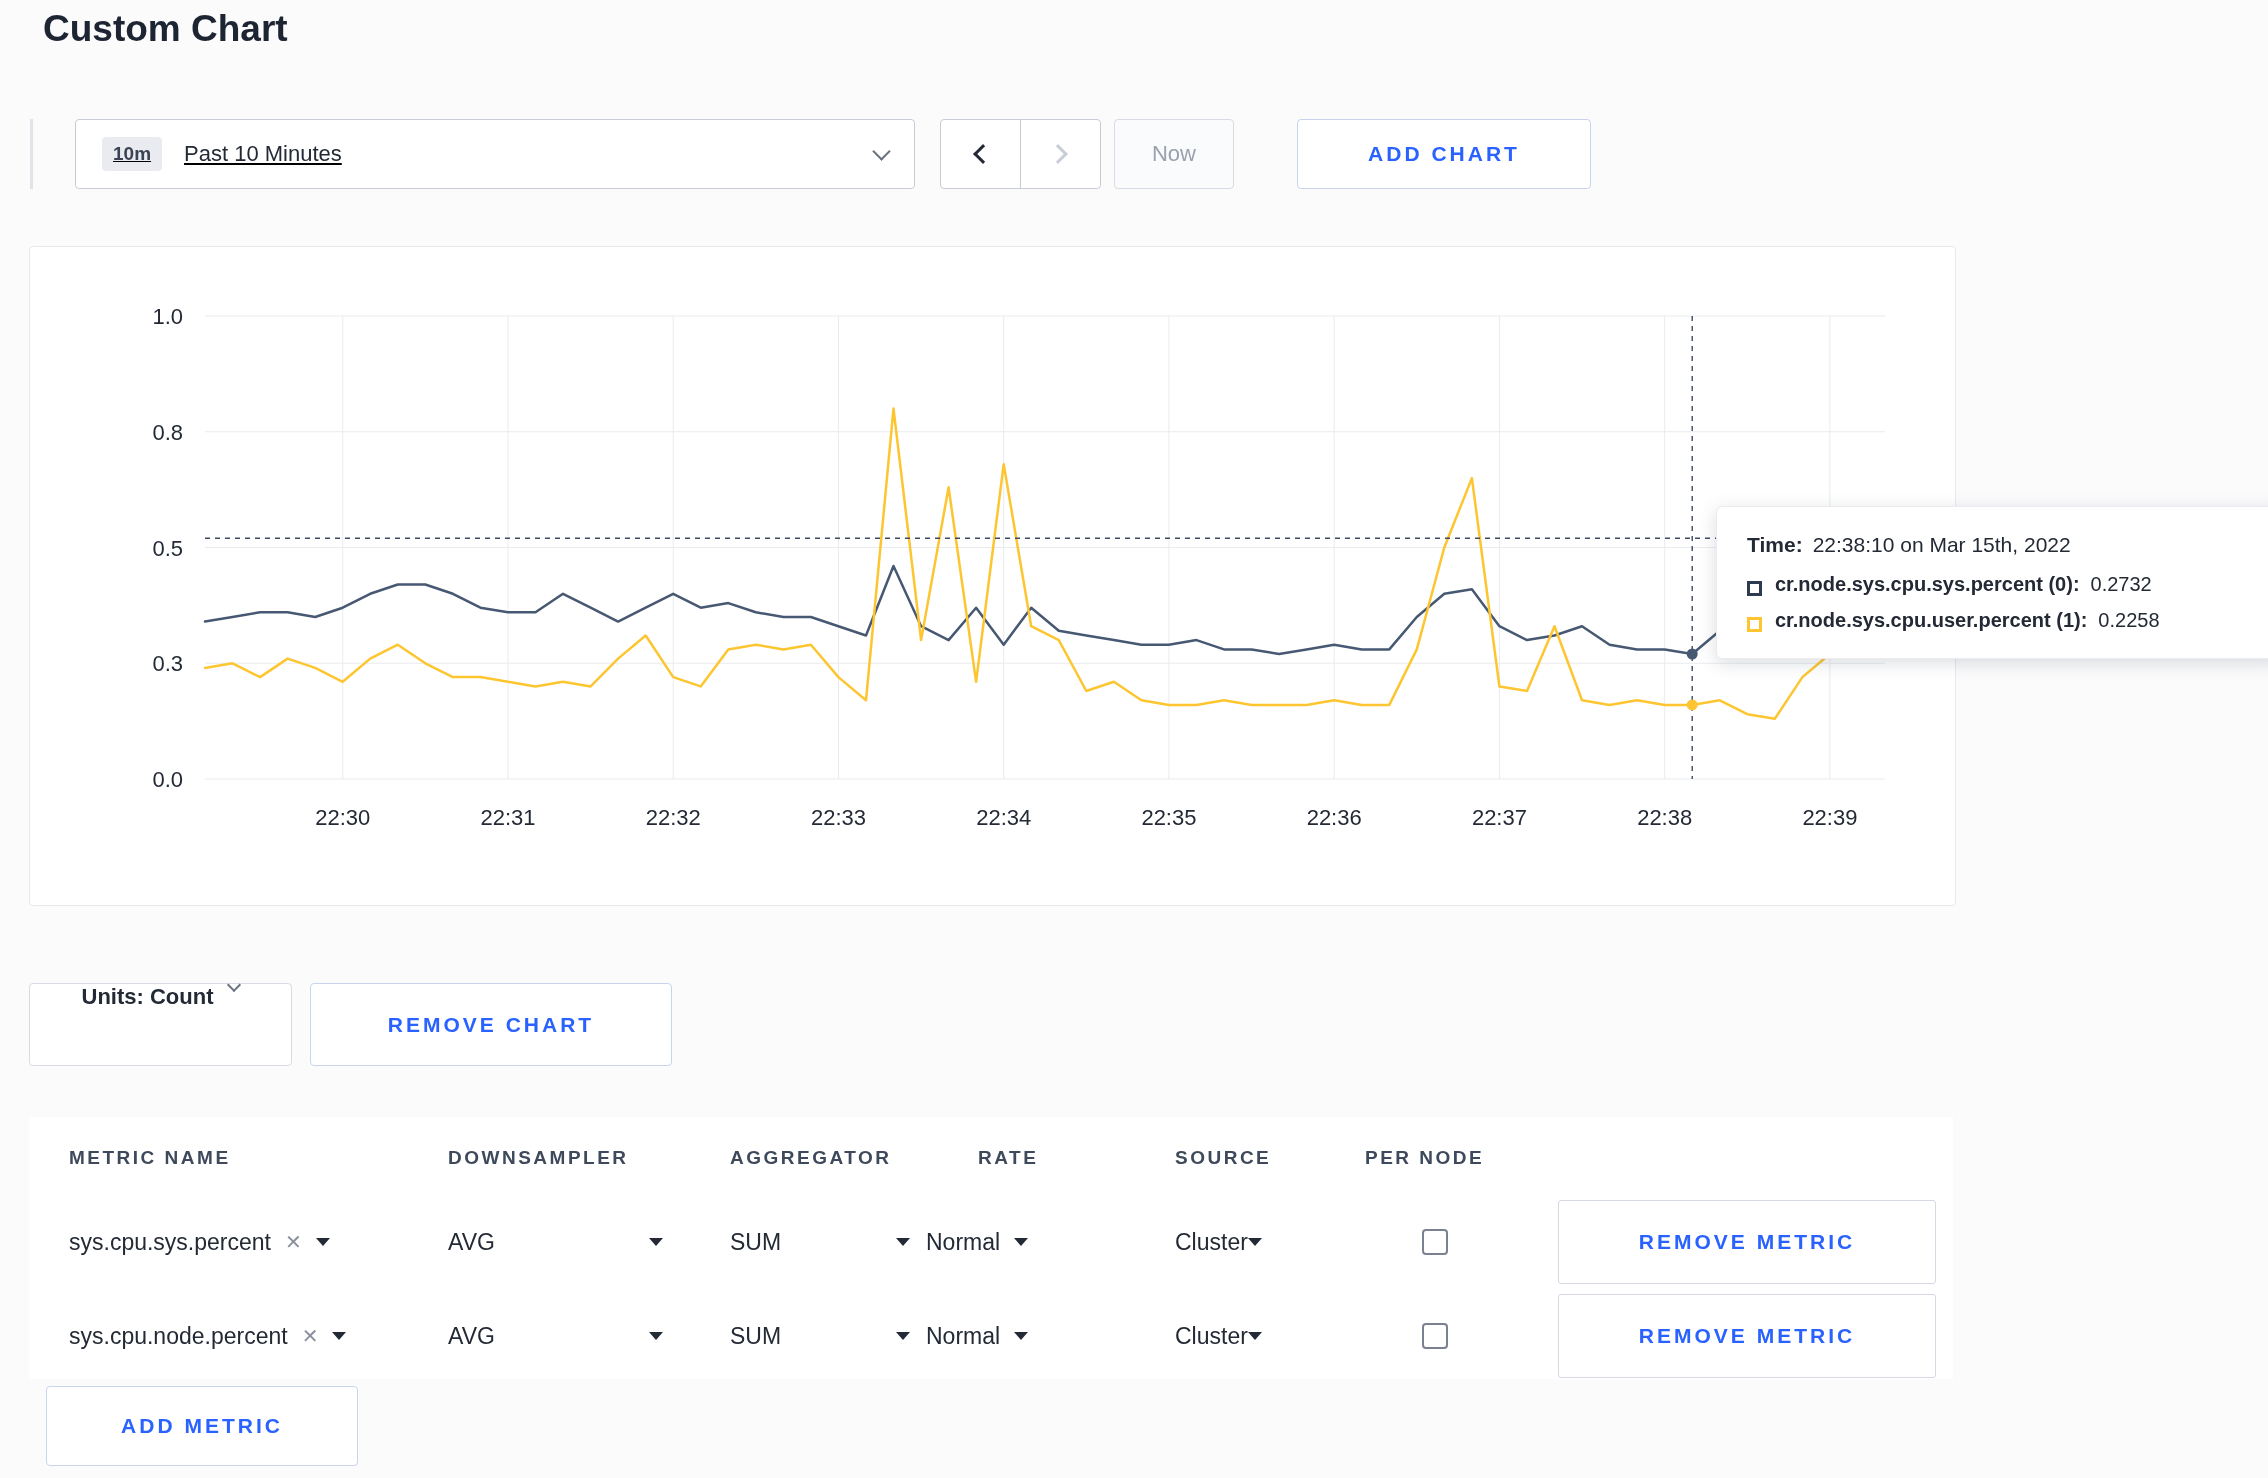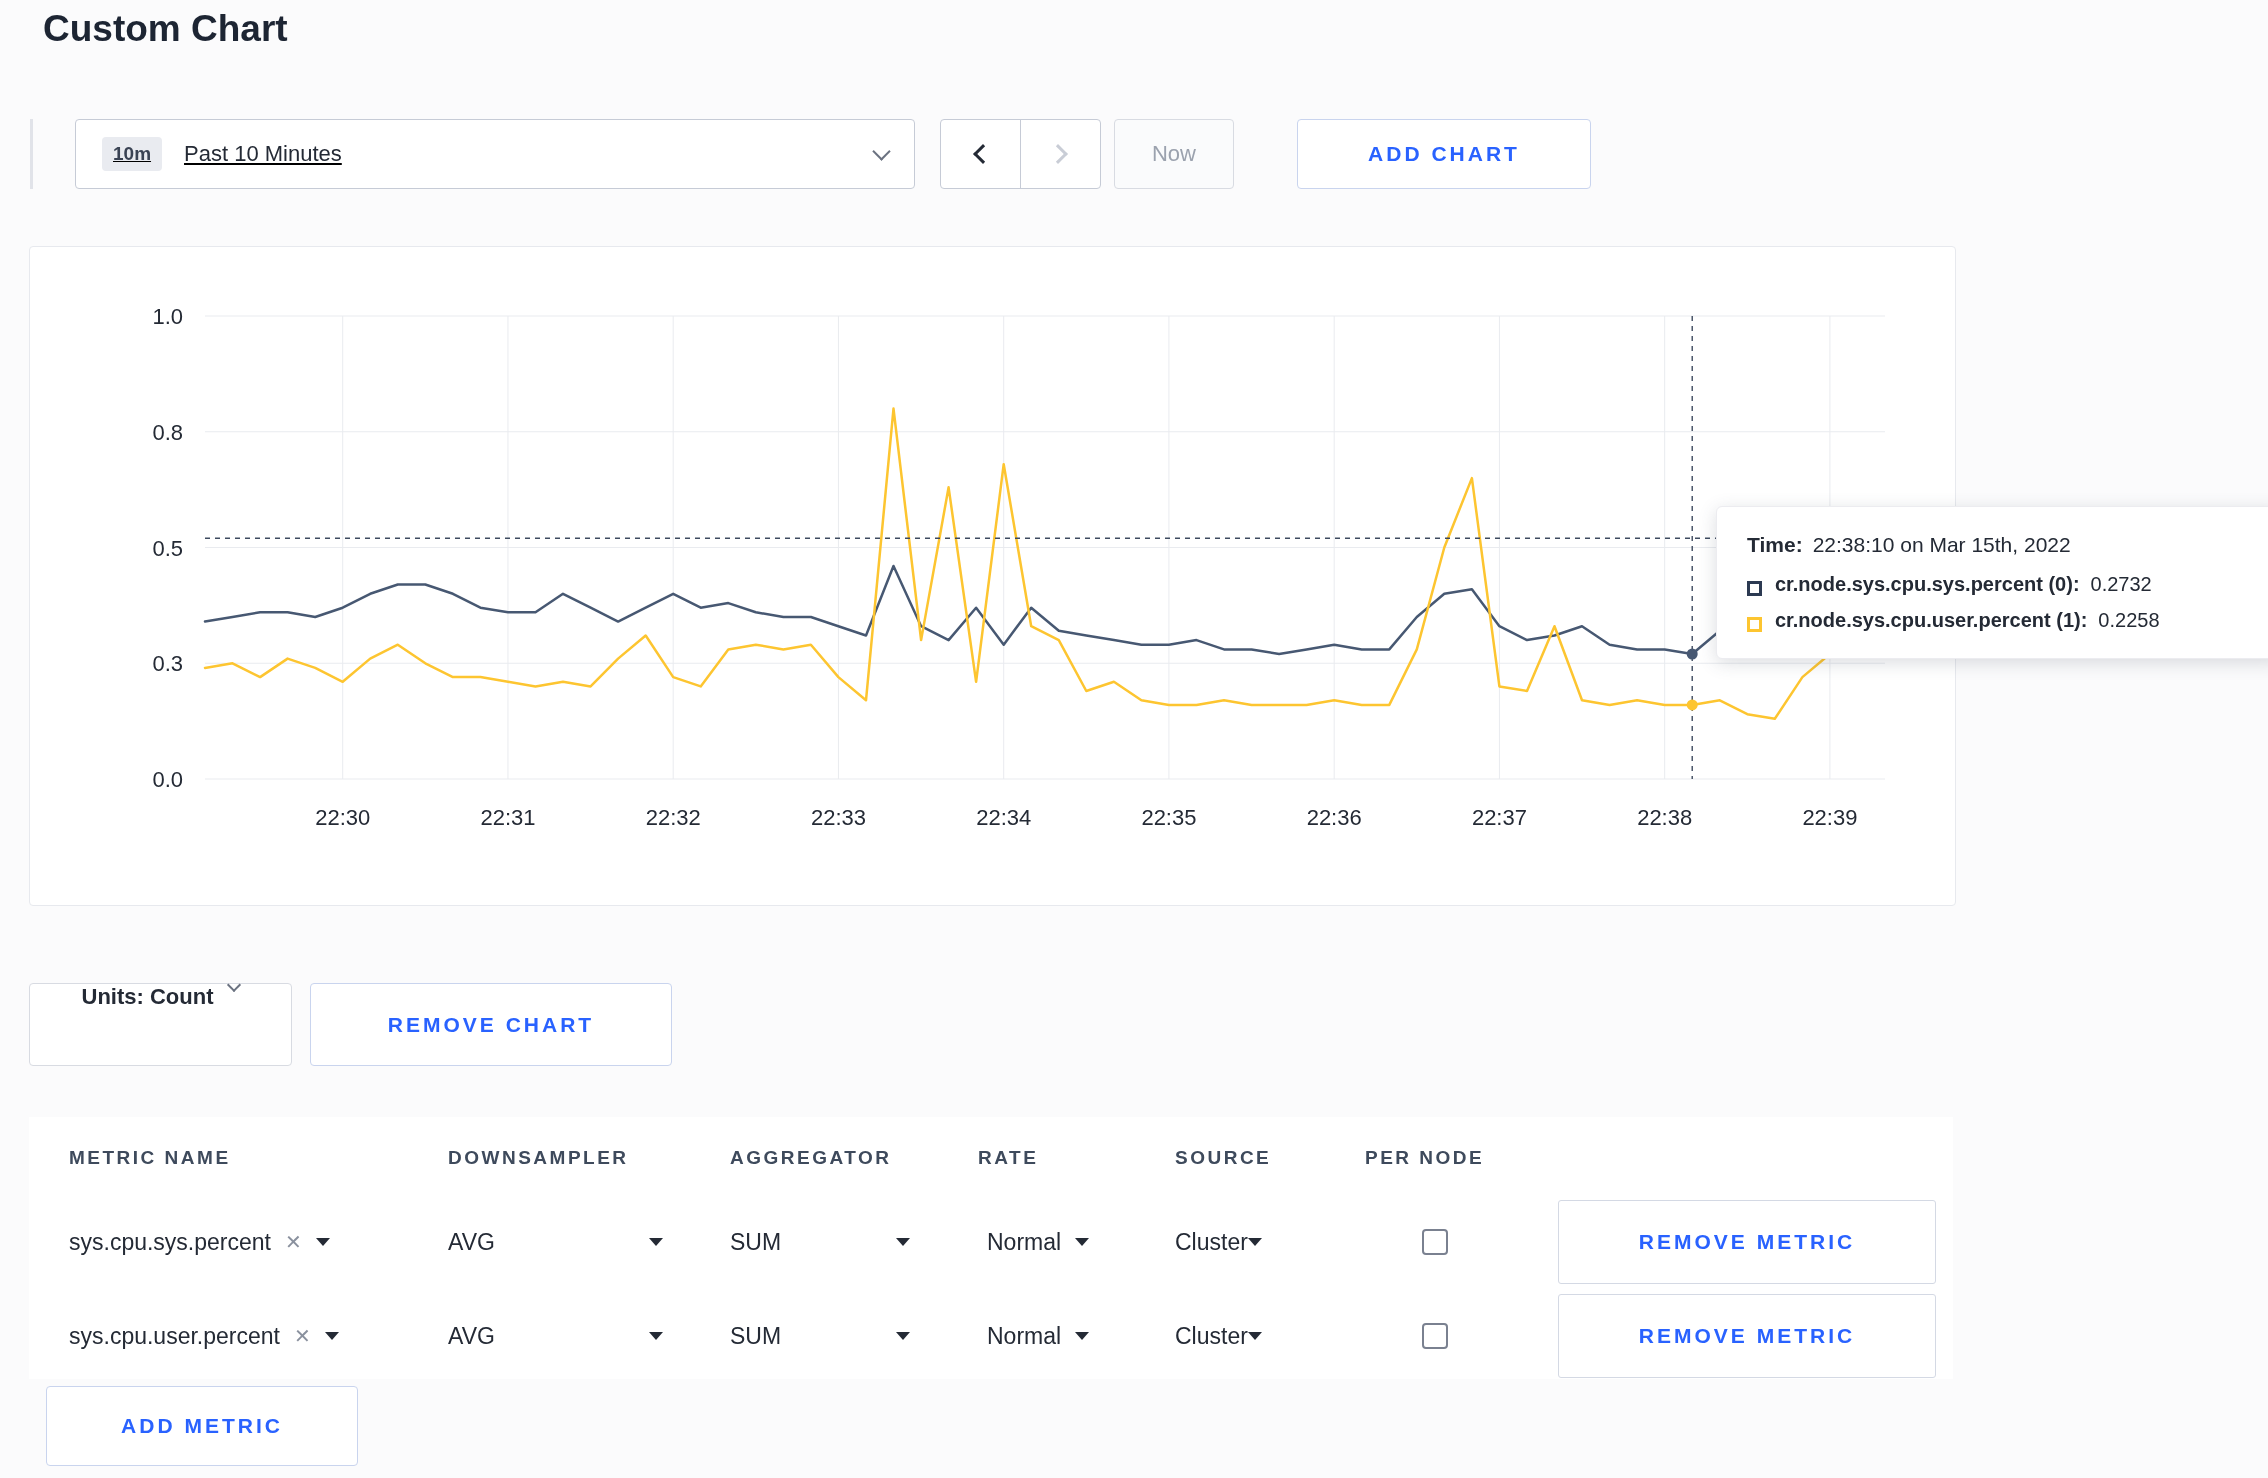--- a/index.html
+++ b/index.html
@@ -59,21 +59,21 @@
   .th { position:absolute; top:30px; font-size:19px; font-weight:700; letter-spacing:2.5px; color:#3e4a5c;text-align:center; }
   .metric-row { position:absolute; left:0; width:100%; height:84px; }
   .row-0 { top:83px; } .row-1 { top:177px; }
   .cell { position:absolute; top:0; height:100%; display:flex; align-items:center; font-size:23px; color:#242a35; }
   .cell-metric { left:40px; gap:14px; }
   .x-icon { font-size:20px; color:#8a919e; cursor:pointer; }
   .caret { width:0; height:0; border-left:7px solid transparent; border-right:7px solid transparent;
     border-top:8px solid #242a35; display:inline-block; cursor:pointer; }
   .cell-ds { left:419px; width:215px; justify-content:space-between; cursor:pointer; }
   .cell-agg { left:701px; width:180px; justify-content:space-between; cursor:pointer; }
-  .cell-rate { left:958px; gap:14px; cursor:pointer; }
+  .cell-rate { left:897px; gap:14px; cursor:pointer; }
   .cell-src { left:1146px; cursor:pointer; }
   .cell-node { left:1393px; }
   .checkbox { width:26px; height:26px; border:2px solid #7a8190; border-radius:4px; background:#fff; cursor:pointer; }
   .remove-metric-btn { position:absolute; left:1529px; top:0; width:378px; height:84px; border-radius:3px;
     border:1px solid #d4d9e4; }
   .add-metric-btn { position:absolute; left:46px; top:1386px; width:312px; height:80px; }
 </style>
 </head>
 <body>
 
@@ -197,21 +197,21 @@
         <span class="caret"></span>
       </div>
       <div class="cell cell-node">
         <span class="checkbox"></span>
       </div>
       <button class="btn-blue remove-metric-btn">REMOVE METRIC</button>
     </div>
 
     <div class="metric-row row-1">
       <div class="cell cell-metric">
-        <span>sys.cpu.user.percent</span>
+        <span>sys.cpu.node.percent</span>
         <span class="x-icon">✕</span>
         <span class="caret"></span>
       </div>
       <div class="cell cell-ds">
         <span>AVG</span>
         <span class="caret"></span>
       </div>
       <div class="cell cell-agg">
         <span>SUM</span>
         <span class="caret"></span>

